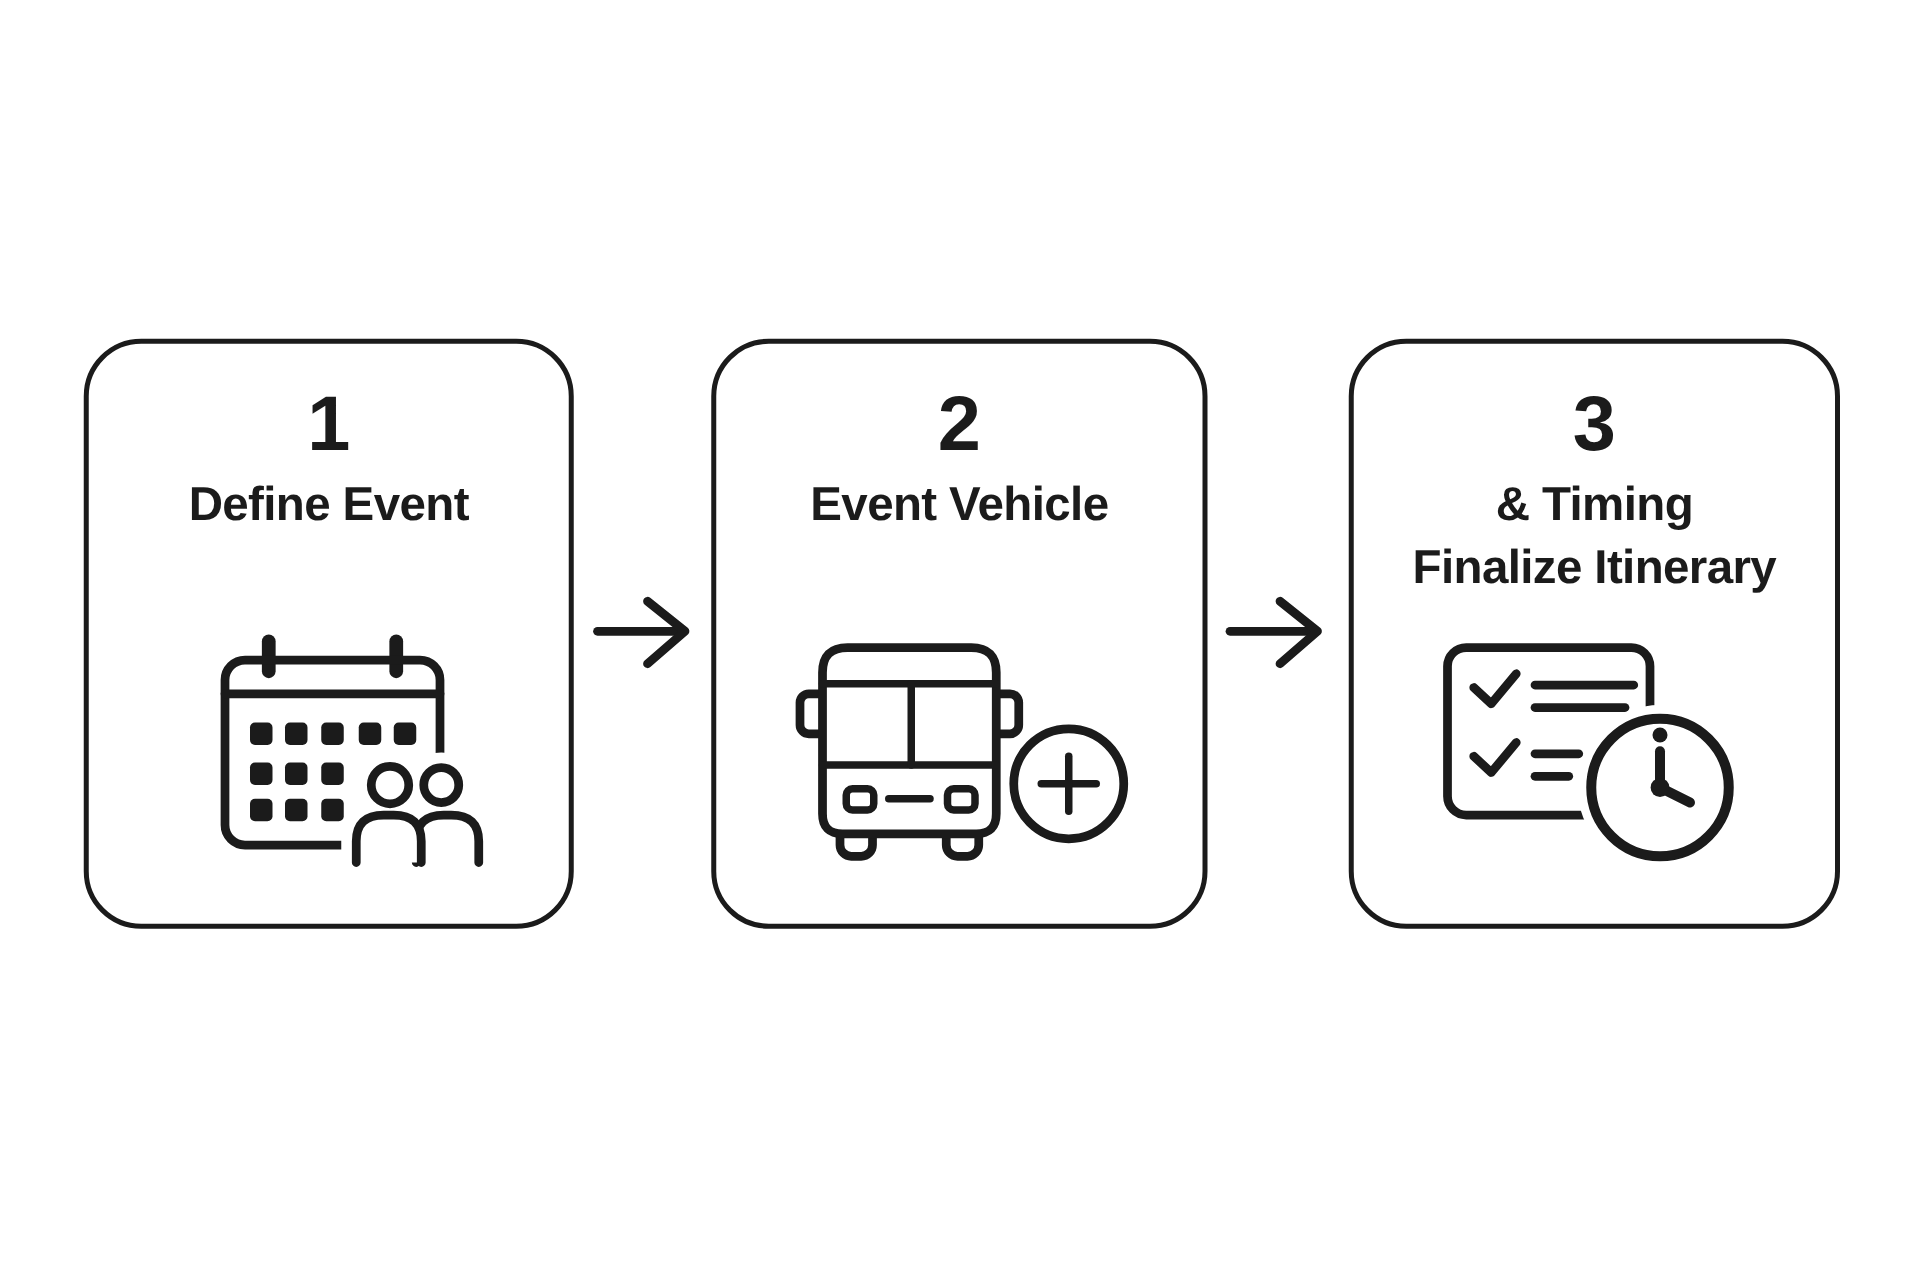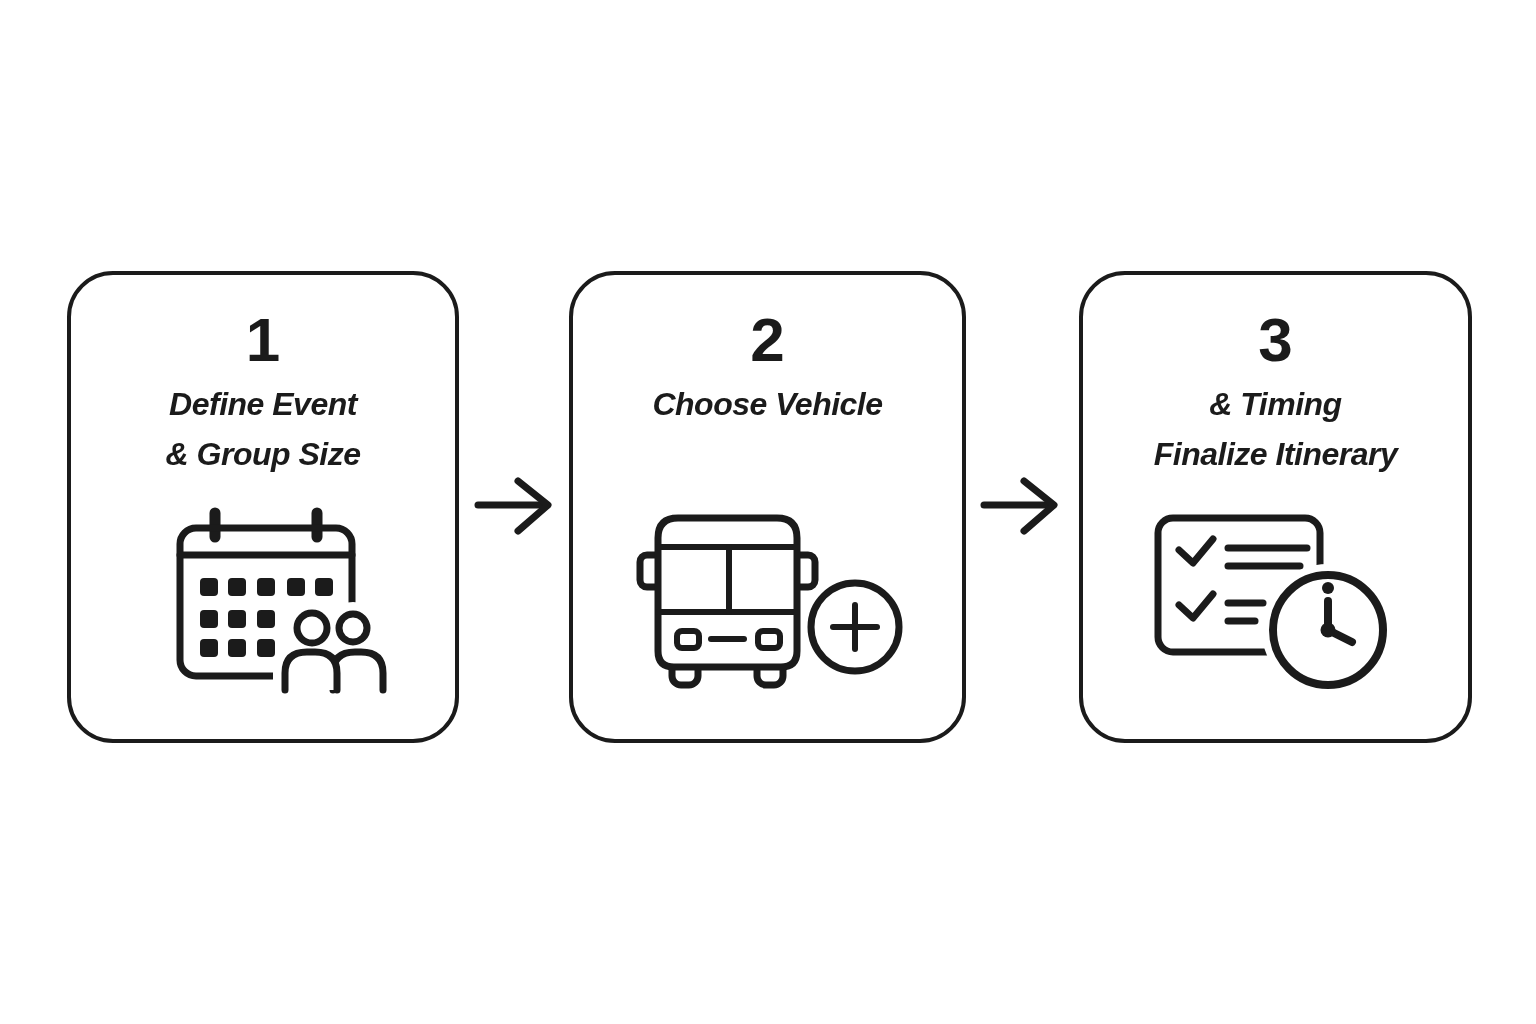--- a/index.html
+++ b/index.html
@@ -30,26 +30,25 @@
   .step-card.c3{left:1079px;width:393px;}
   .step-number{
     font-size:62px;
     font-weight:700;
     line-height:70px;
     color:var(--ink);
     letter-spacing:0;
   }
   .step-title{
     margin-top:4px;
-    font-size:32px;
+    font-size:38px;
     font-weight:700;
     line-height:50px;
     color:var(--ink);
     letter-spacing:-0.5px;
-    font-style:italic;
   }
   .icon-wrap{position:absolute;}
   .c1 .icon-wrap{left:99px;top:225px;}
   .c2 .icon-wrap{left:57px;top:225px;}
   .c3 .icon-wrap{left:67px;top:225px;}
   .flow-arrow{position:absolute;top:470px;width:100px;height:70px;}
   .flow-arrow.a1{left:468px;}
   .flow-arrow.a2{left:974px;}
   svg .stroke{fill:none;stroke:var(--ink);stroke-width:7;stroke-linecap:round;stroke-linejoin:round;}
   svg .stroke-thin{fill:none;stroke:var(--ink);stroke-width:6;stroke-linecap:round;stroke-linejoin:round;}
@@ -58,21 +57,20 @@
 </style>
 </head>
 <body>
 
 <div id="canvas">
 
   <div class="step-card c1">
     <div class="step-number">1</div>
     <div class="step-title">
       <div>Define Event</div>
-      <div>&amp; Group Size</div>
     </div>
     <div class="icon-wrap">
       <svg width="225" height="200" viewBox="0 0 225 200" aria-hidden="true">
 
         <line x1="45" y1="13" x2="45" y2="37" stroke="var(--ink)" stroke-width="11" stroke-linecap="round"></line>
         <line x1="147" y1="13" x2="147" y2="37" stroke="var(--ink)" stroke-width="11" stroke-linecap="round"></line>
 
         <rect class="stroke" x="10" y="28" width="172" height="148" rx="16"></rect>
         <line class="stroke" x1="10" y1="55" x2="182" y2="55"></line>
 
@@ -108,21 +106,21 @@
   </div>
 
   <svg class="flow-arrow a1" viewBox="0 0 100 70" aria-hidden="true">
     <line class="stroke" x1="10" y1="35" x2="78" y2="35"></line>
     <polyline class="stroke" points="50,11 80,35 50,61"></polyline>
   </svg>
 
   <div class="step-card c2">
     <div class="step-number">2</div>
     <div class="step-title">
-      <div>Choose Vehicle</div>
+      <div>Event Vehicle</div>
     </div>
     <div class="icon-wrap">
       <svg width="280" height="195" viewBox="0 0 280 195" aria-hidden="true">
 
         <rect class="stroke" x="42" y="155" width="26" height="30" rx="9" fill="#fff"></rect>
         <rect class="stroke" x="127" y="155" width="26" height="30" rx="9" fill="#fff"></rect>
 
         <rect class="stroke" x="10" y="55" width="22" height="32" rx="7" fill="#fff"></rect>
         <rect class="stroke" x="163" y="55" width="22" height="32" rx="7" fill="#fff"></rect>
 

